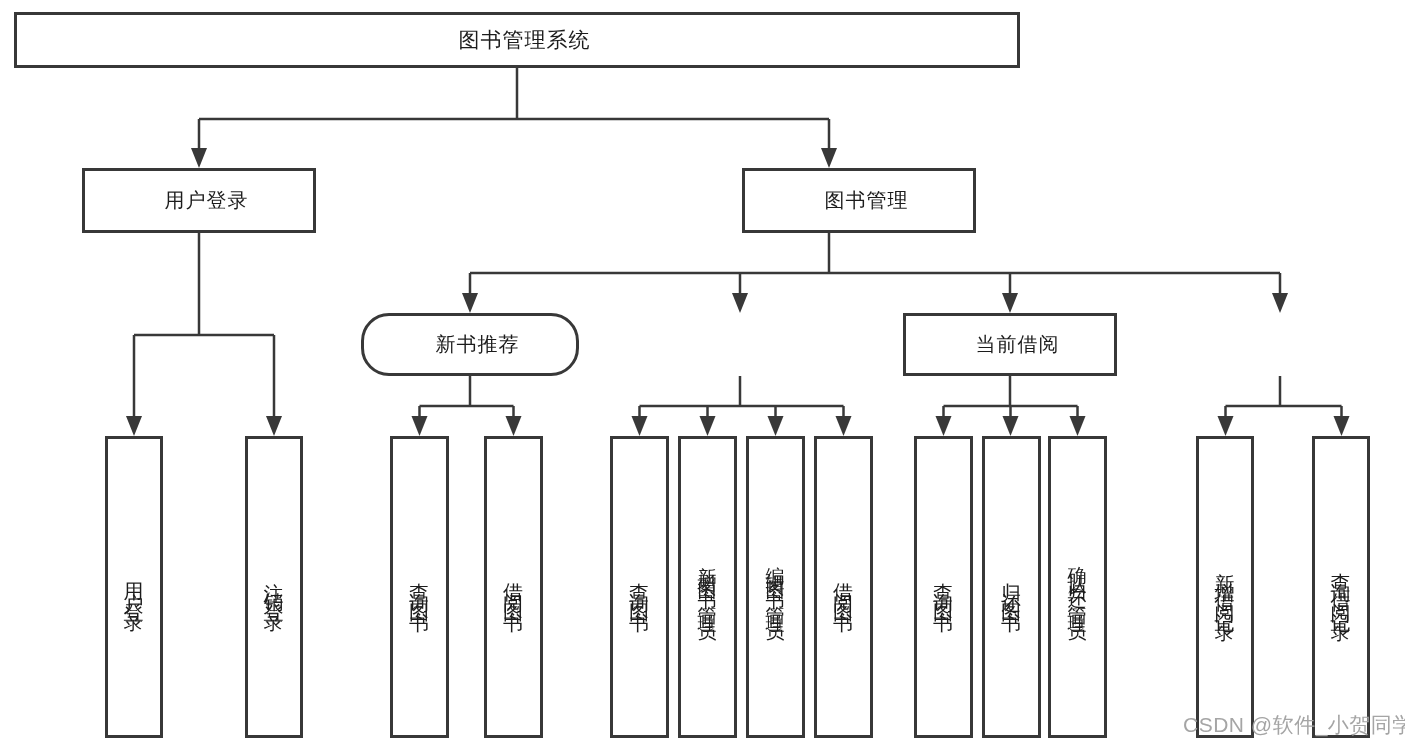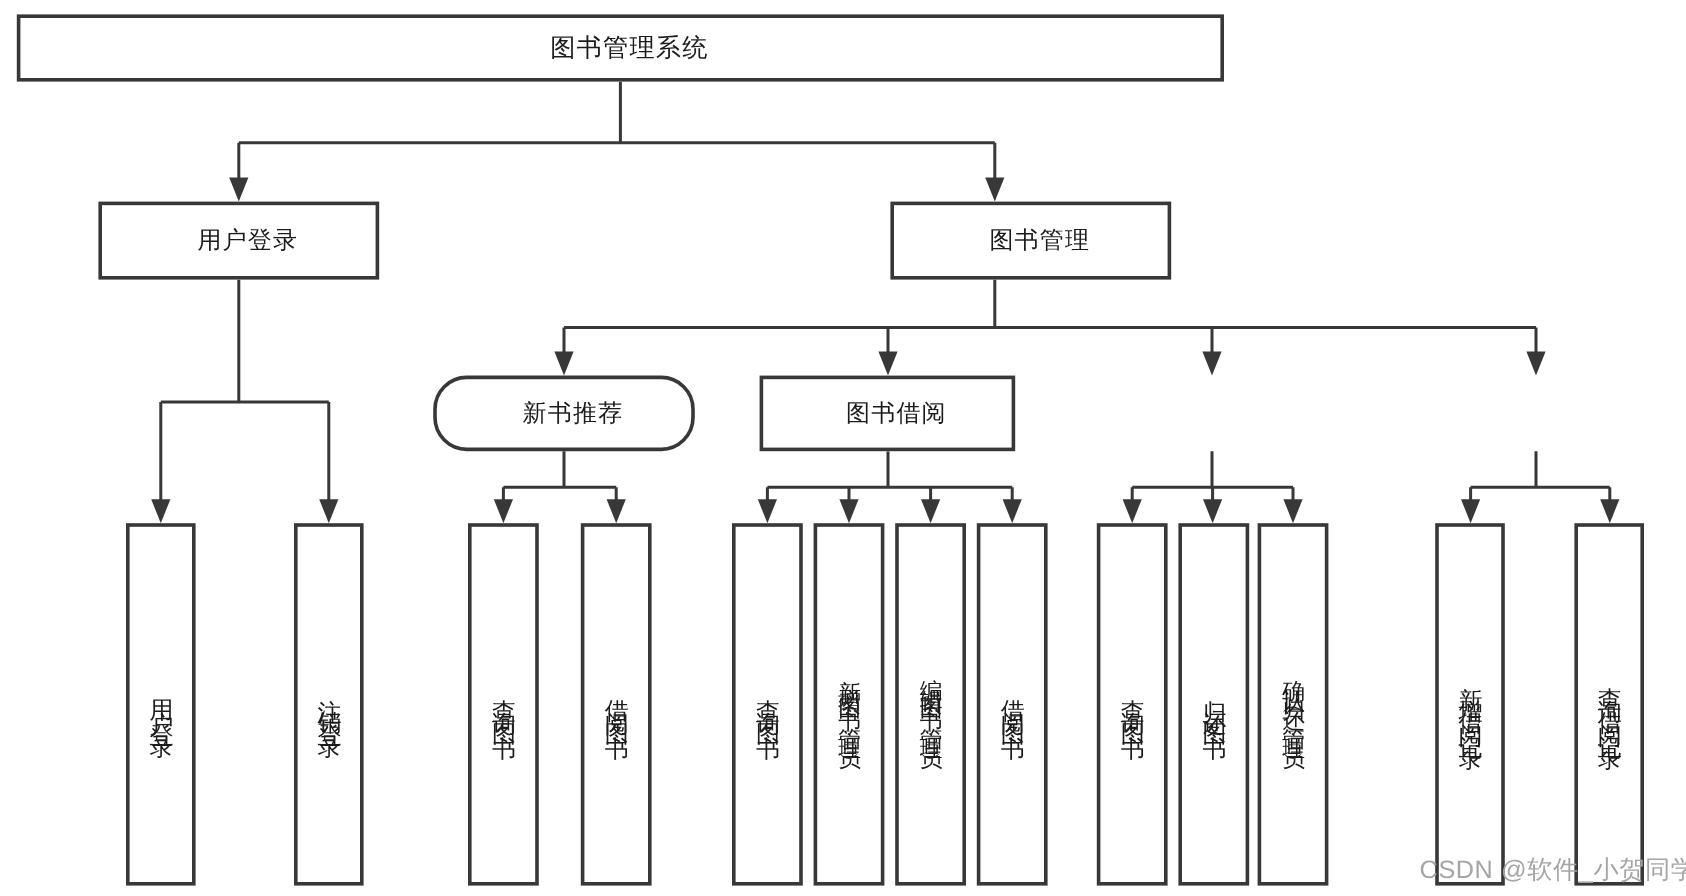--- a/index.html
+++ b/index.html
@@ -102,21 +102,21 @@
       <path d="M1333.5,416 L1349.5,416 L1341.5,436 Z"></path>
     </g>
   </svg>
 
   <div class="node node-h b-root">图书管理系统</div>
 
   <div class="node node-h b-l2a">用户登录</div>
   <div class="node node-h b-l2b">图书管理</div>
 
   <div class="node node-h b-l3a">新书推荐</div>
-  <div class="node node-h b-l3b">图书借阅</div>
+  <div class="node node-h b-l3c">当前借阅</div>
 
   <div class="node node-v lf1">用户登录</div>
   <div class="node node-v lf2">注销登录</div>
 
   <div class="node node-v lf3">查询图书</div>
   <div class="node node-v lf4">借阅图书</div>
 
   <div class="node node-v lf5">查询图书</div>
   <div class="node node-v tight lf6">新增图书（管理员）</div>
   <div class="node node-v tight lf7">编辑图书（管理员）</div>

